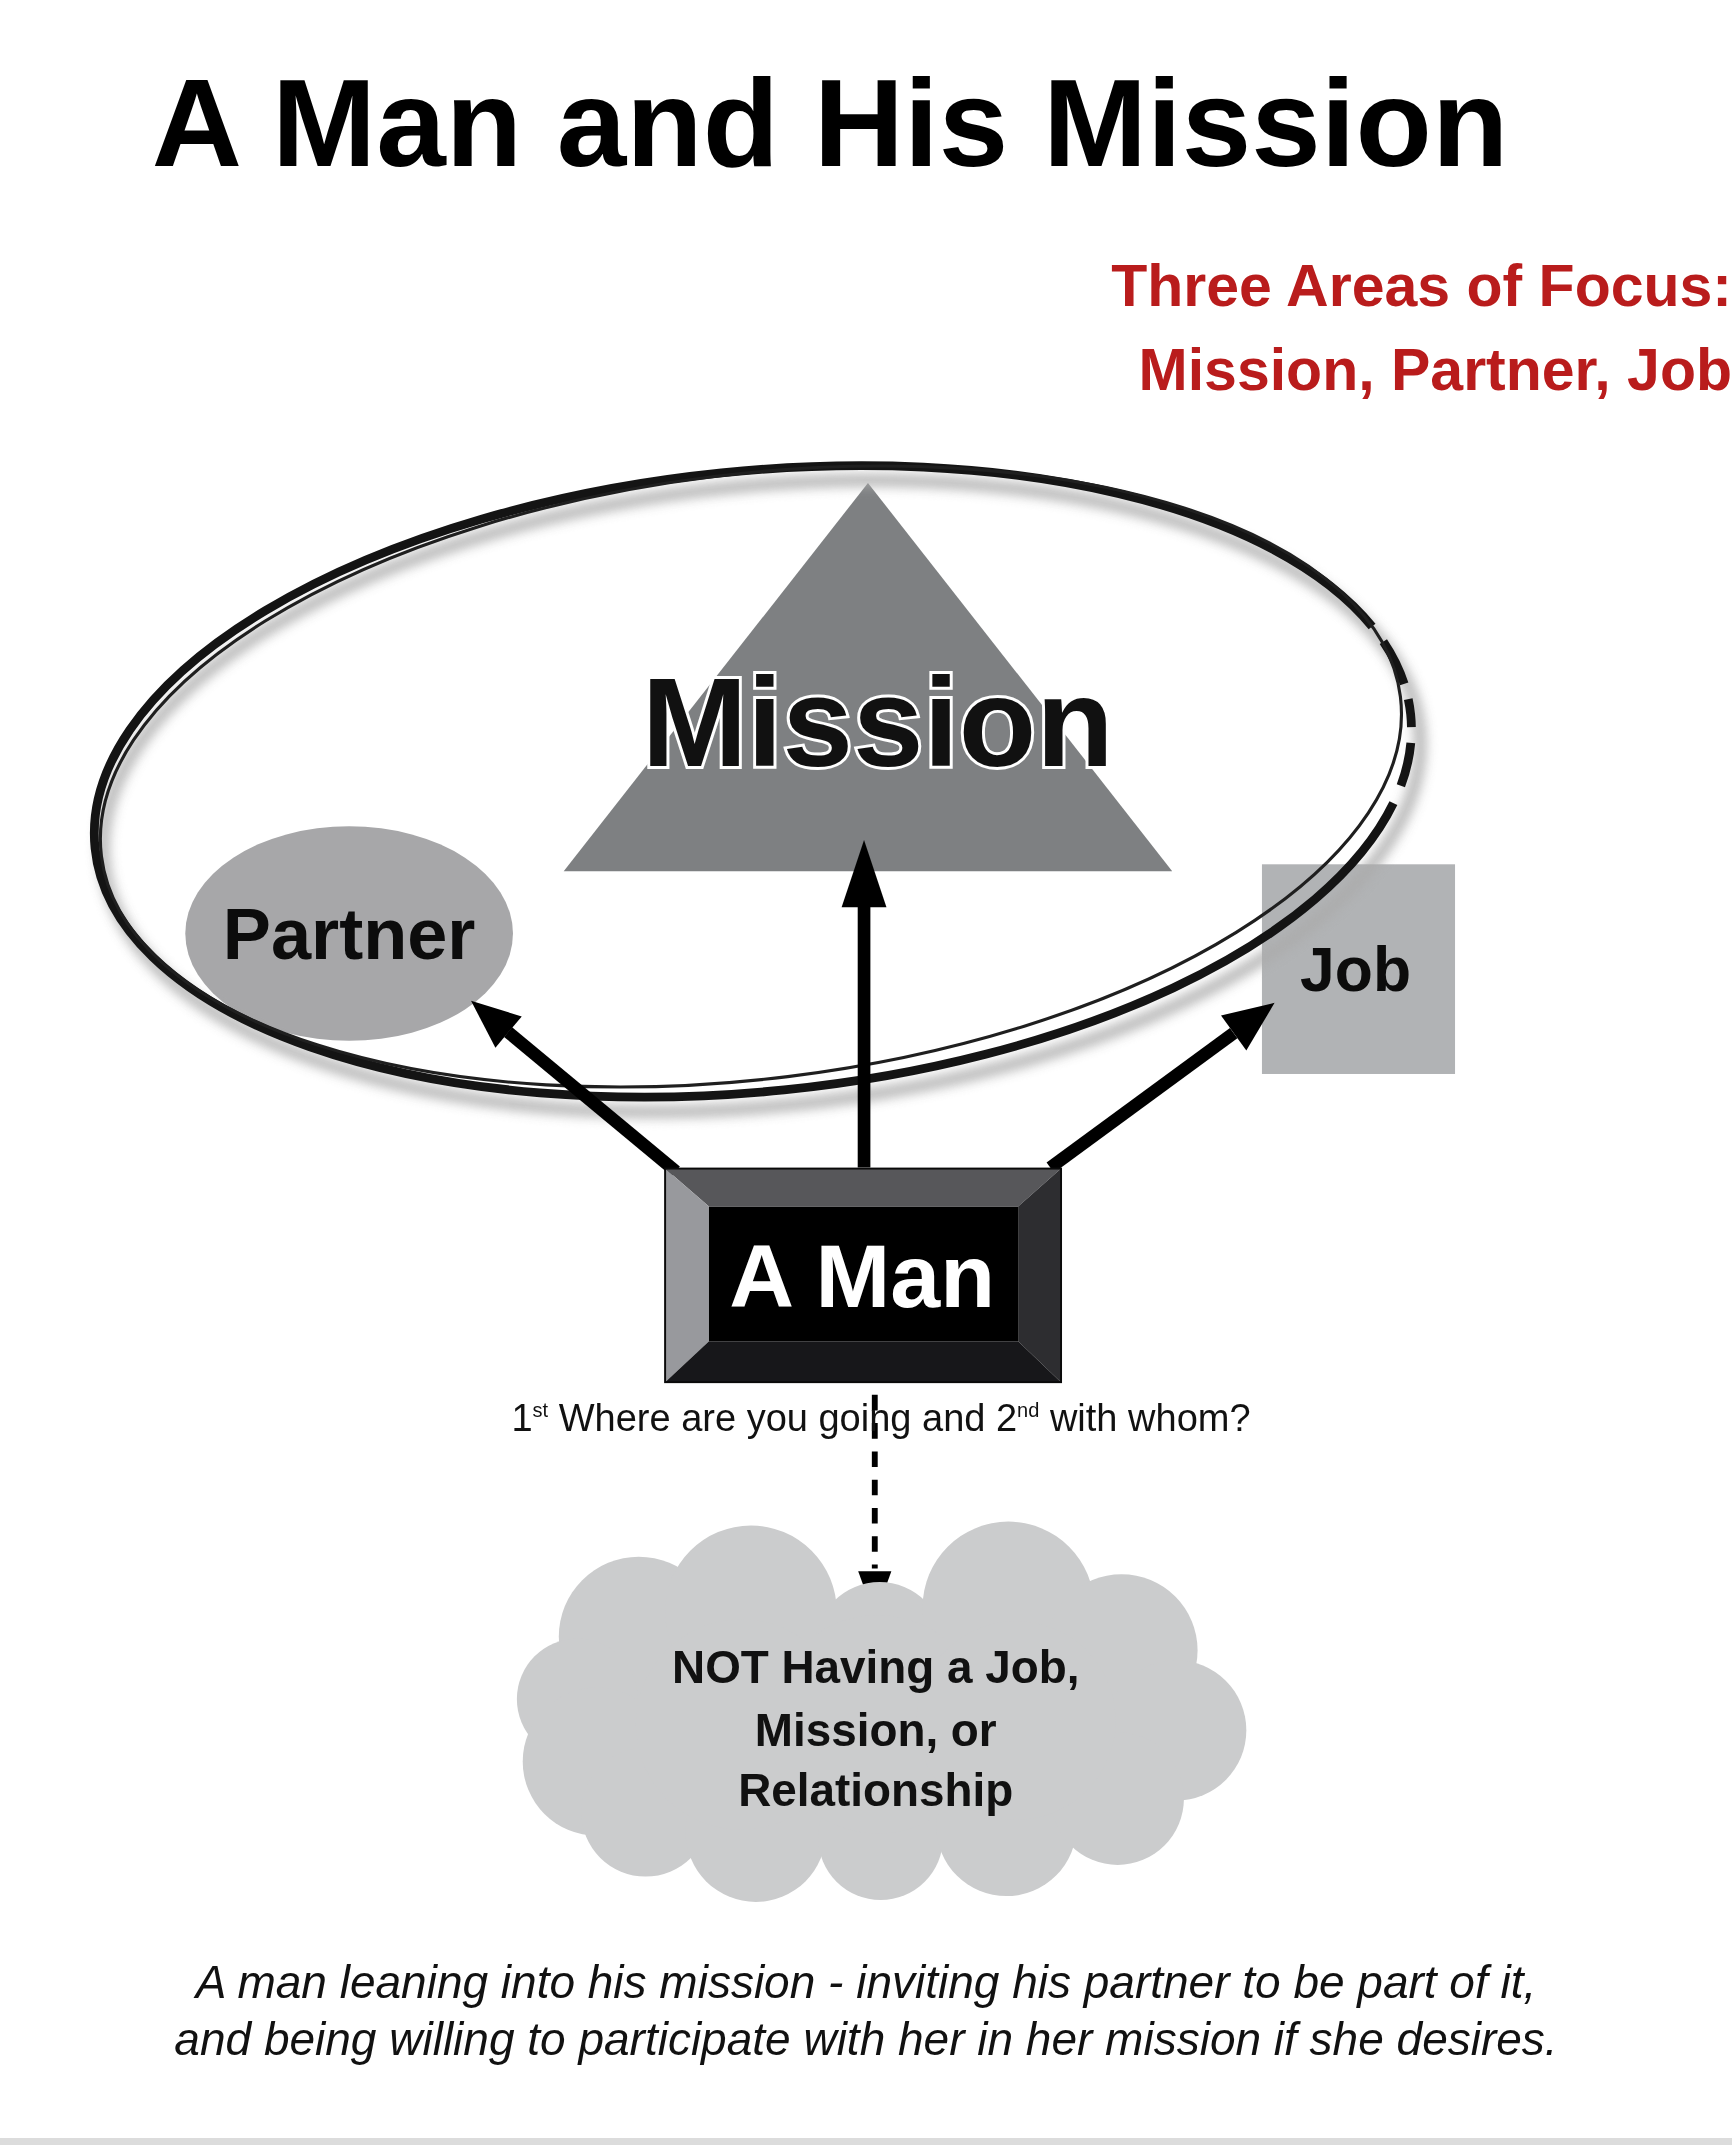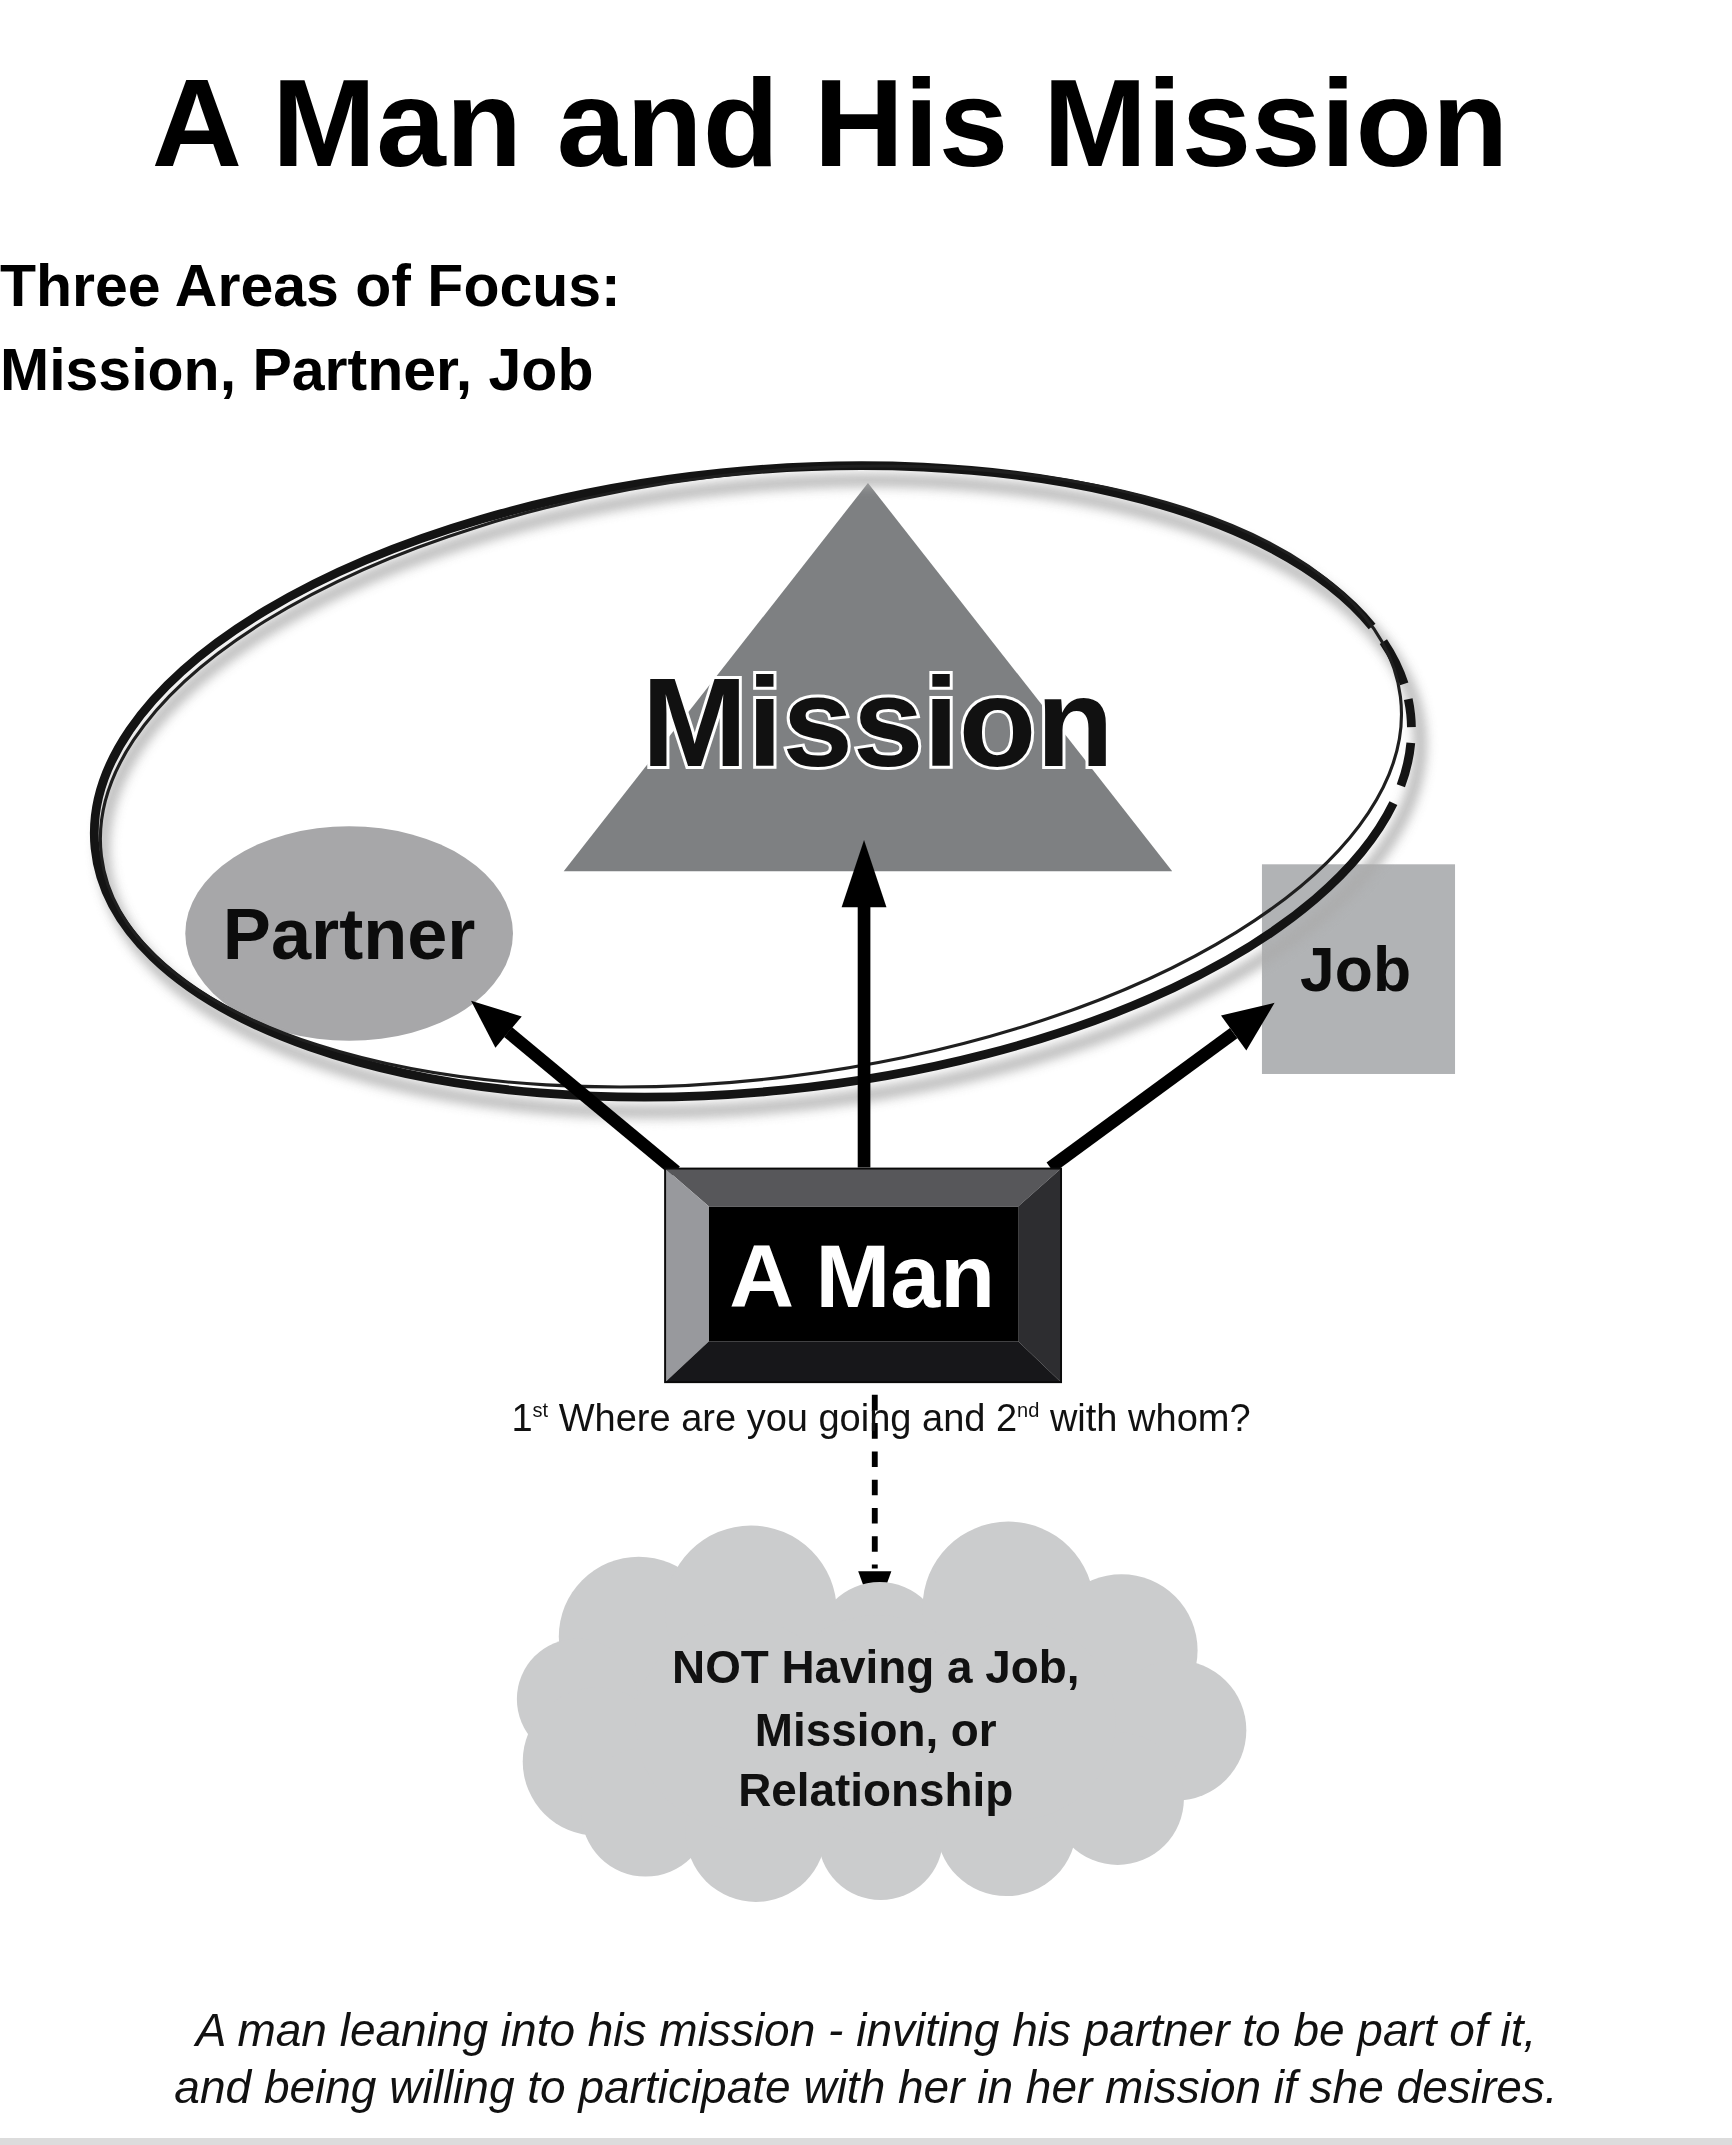--- a/index.html
+++ b/index.html
@@ -2,27 +2,27 @@
 <html><head>
 <meta charset="utf-8">
 <style>
   html,body{margin:0;padding:0;background:#ffffff;}
   body{width:1732px;height:2146px;font-family:"Liberation Sans",sans-serif;}
   #stage{position:relative;width:1732px;height:2146px;background:#ffffff;overflow:hidden;}
   #diagram-svg{position:absolute;left:0;top:0;z-index:1;}
   #diagram-svg text{font-family:"Liberation Sans",sans-serif;}
   .title{position:absolute;left:0;top:51px;width:1660px;text-align:center;
          font-size:125px;font-weight:bold;color:#000;z-index:2;white-space:nowrap;}
-  .subtitle{position:absolute;left:0;top:244px;width:1732px;text-align:left;
-         font-size:59px;font-weight:bold;color:#000000;line-height:84px;z-index:2;}
+  .subtitle{position:absolute;left:0;top:244px;width:1732px;text-align:right;
+         font-size:59px;font-weight:bold;color:#b91c1c;line-height:84px;z-index:2;}
   .whom{position:absolute;top:1397px;left:881px;transform:translateX(-50%);
          font-size:38px;color:#111;z-index:2;white-space:nowrap;}
   .whom .sup{font-size:20px;vertical-align:13.7px;}
   .caption{position:absolute;left:0;top:1954px;width:1732px;text-align:center;
-         font-style:italic;font-size:46px;color:#111;line-height:57px;z-index:2;margin-top:48px;}
+         font-style:italic;font-size:46px;color:#111;line-height:57px;z-index:2;}
   .bottom-edge{position:absolute;left:0;bottom:0;width:1732px;height:7.8px;background:#dcdcdc;z-index:3;}
 </style>
 </head>
 <body>
 
 <div id="stage">
 
   <div class="title">A Man and His Mission</div>
 
   <div class="subtitle">

